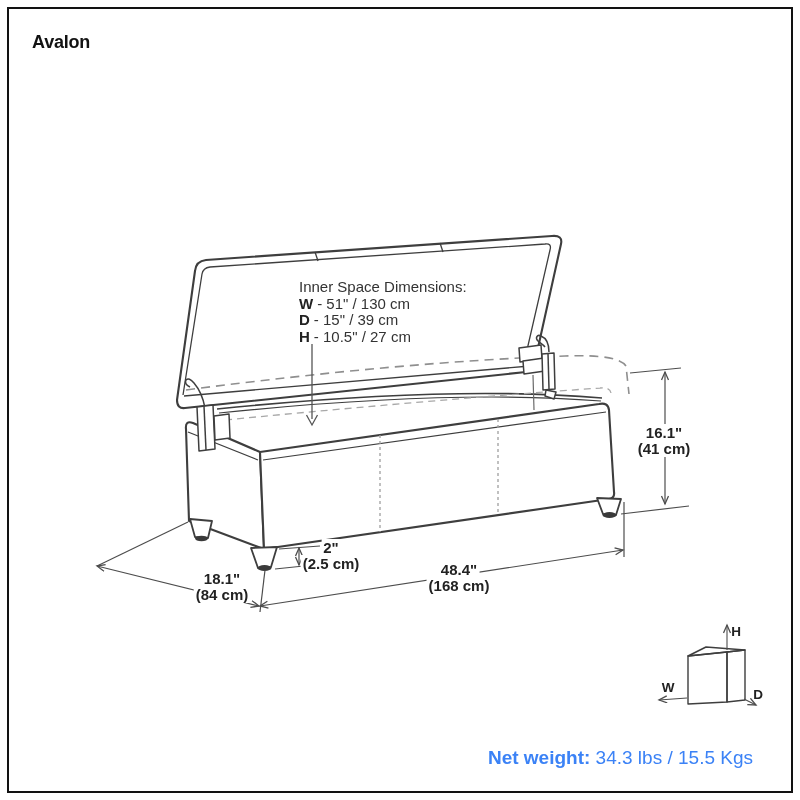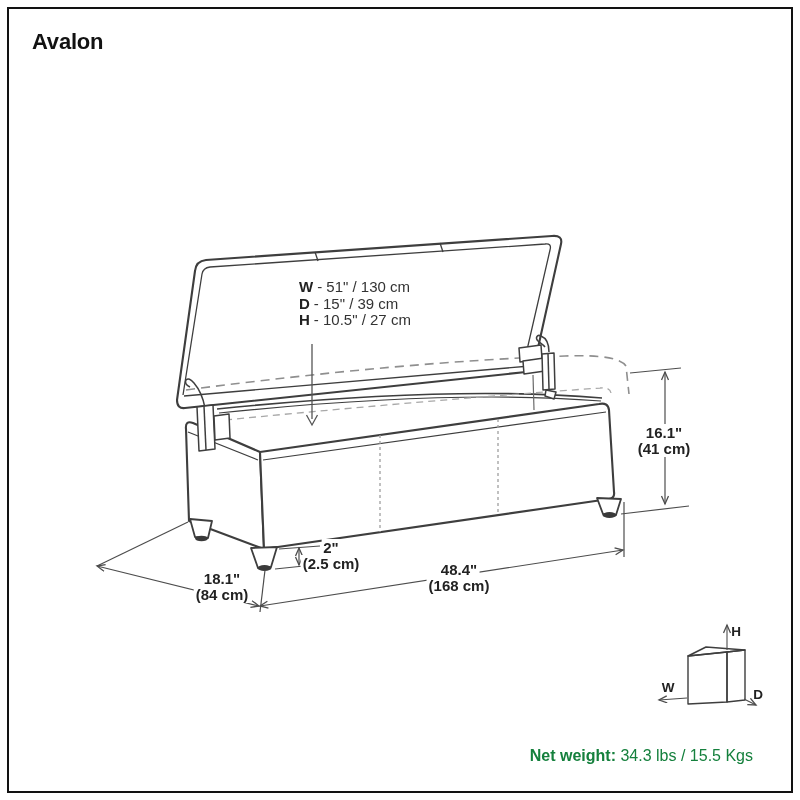--- a/index.html
+++ b/index.html
@@ -1,29 +1,29 @@
 <!DOCTYPE html>
 <html><head>
 <meta charset="utf-8">
 <style>
   html,body{margin:0;padding:0;background:#fff;}
   .page{position:relative;width:800px;height:800px;background:#fff;overflow:hidden;
         font-family:"Liberation Sans",sans-serif;color:#1d1d1f;}
   .frame{position:absolute;inset:7px;border:2px solid #121212;pointer-events:none;}
-  .title{position:absolute;left:32px;top:28px;font-size:22px;line-height:28px;
+  .title{position:absolute;left:32px;top:28px;font-size:18px;line-height:28px;
          font-weight:bold;color:#121212;letter-spacing:-0.2px;}
   svg.draw{position:absolute;left:0;top:0;}
   .inner-dims{position:absolute;left:299px;top:279px;font-size:15px;line-height:16.5px;color:#333;}
   .inner-dims .id-row .k{font-weight:bold;color:#222;margin-right:4px;}
   .dim{position:absolute;transform:translateX(-50%);text-align:center;
        font-weight:bold;font-size:15px;line-height:16px;color:#222;white-space:nowrap;}
   .dim span{background:#fff;padding:0 2px;}
   .axis-label{position:absolute;transform:translate(-50%,-50%);font-weight:bold;
               font-size:13.5px;color:#222;}
-  .netweight{position:absolute;right:47px;top:747px;font-size:16px;color:#15803d;white-space:nowrap;}
+  .netweight{position:absolute;right:47px;top:747px;font-size:19px;color:#3b82f6;white-space:nowrap;}
   .netweight .b{font-weight:bold;}
 </style>
 </head>
 <body>
 
 <div class="page">
   <div class="frame"></div>
 
   <header class="title">
     <div>Avalon</div>
@@ -125,20 +125,21 @@
       <path d="M 727,652 L 745,650 L 745,700 L 727,702 Z"></path>
       <g stroke="#4d4d4d" stroke-width="1.1">
         <path d="M 727,650 L 727,625" marker-end="url(#arr)"></path>
         <path d="M 687,698 L 659,700" marker-end="url(#arr)"></path>
         <path d="M 744,699 L 756,705" marker-end="url(#arr)"></path>
       </g>
     </g>
   </svg>
 
   <div class="inner-dims">
+    <div class="id-head">Inner Space Dimensions:</div>
     <div class="id-row"><span class="k">W</span><span>- 51" / 130 cm</span></div>
     <div class="id-row"><span class="k">D</span><span>- 15" / 39 cm</span></div>
     <div class="id-row"><span class="k">H</span><span>- 10.5" / 27 cm</span></div>
   </div>
 
   <div class="dim" style="left:664px;top:425px;">
     <span>16.1"</span><br>
     <span>(41 cm)</span>
   </div>
   <div class="dim" style="left:459px;top:562px;">

